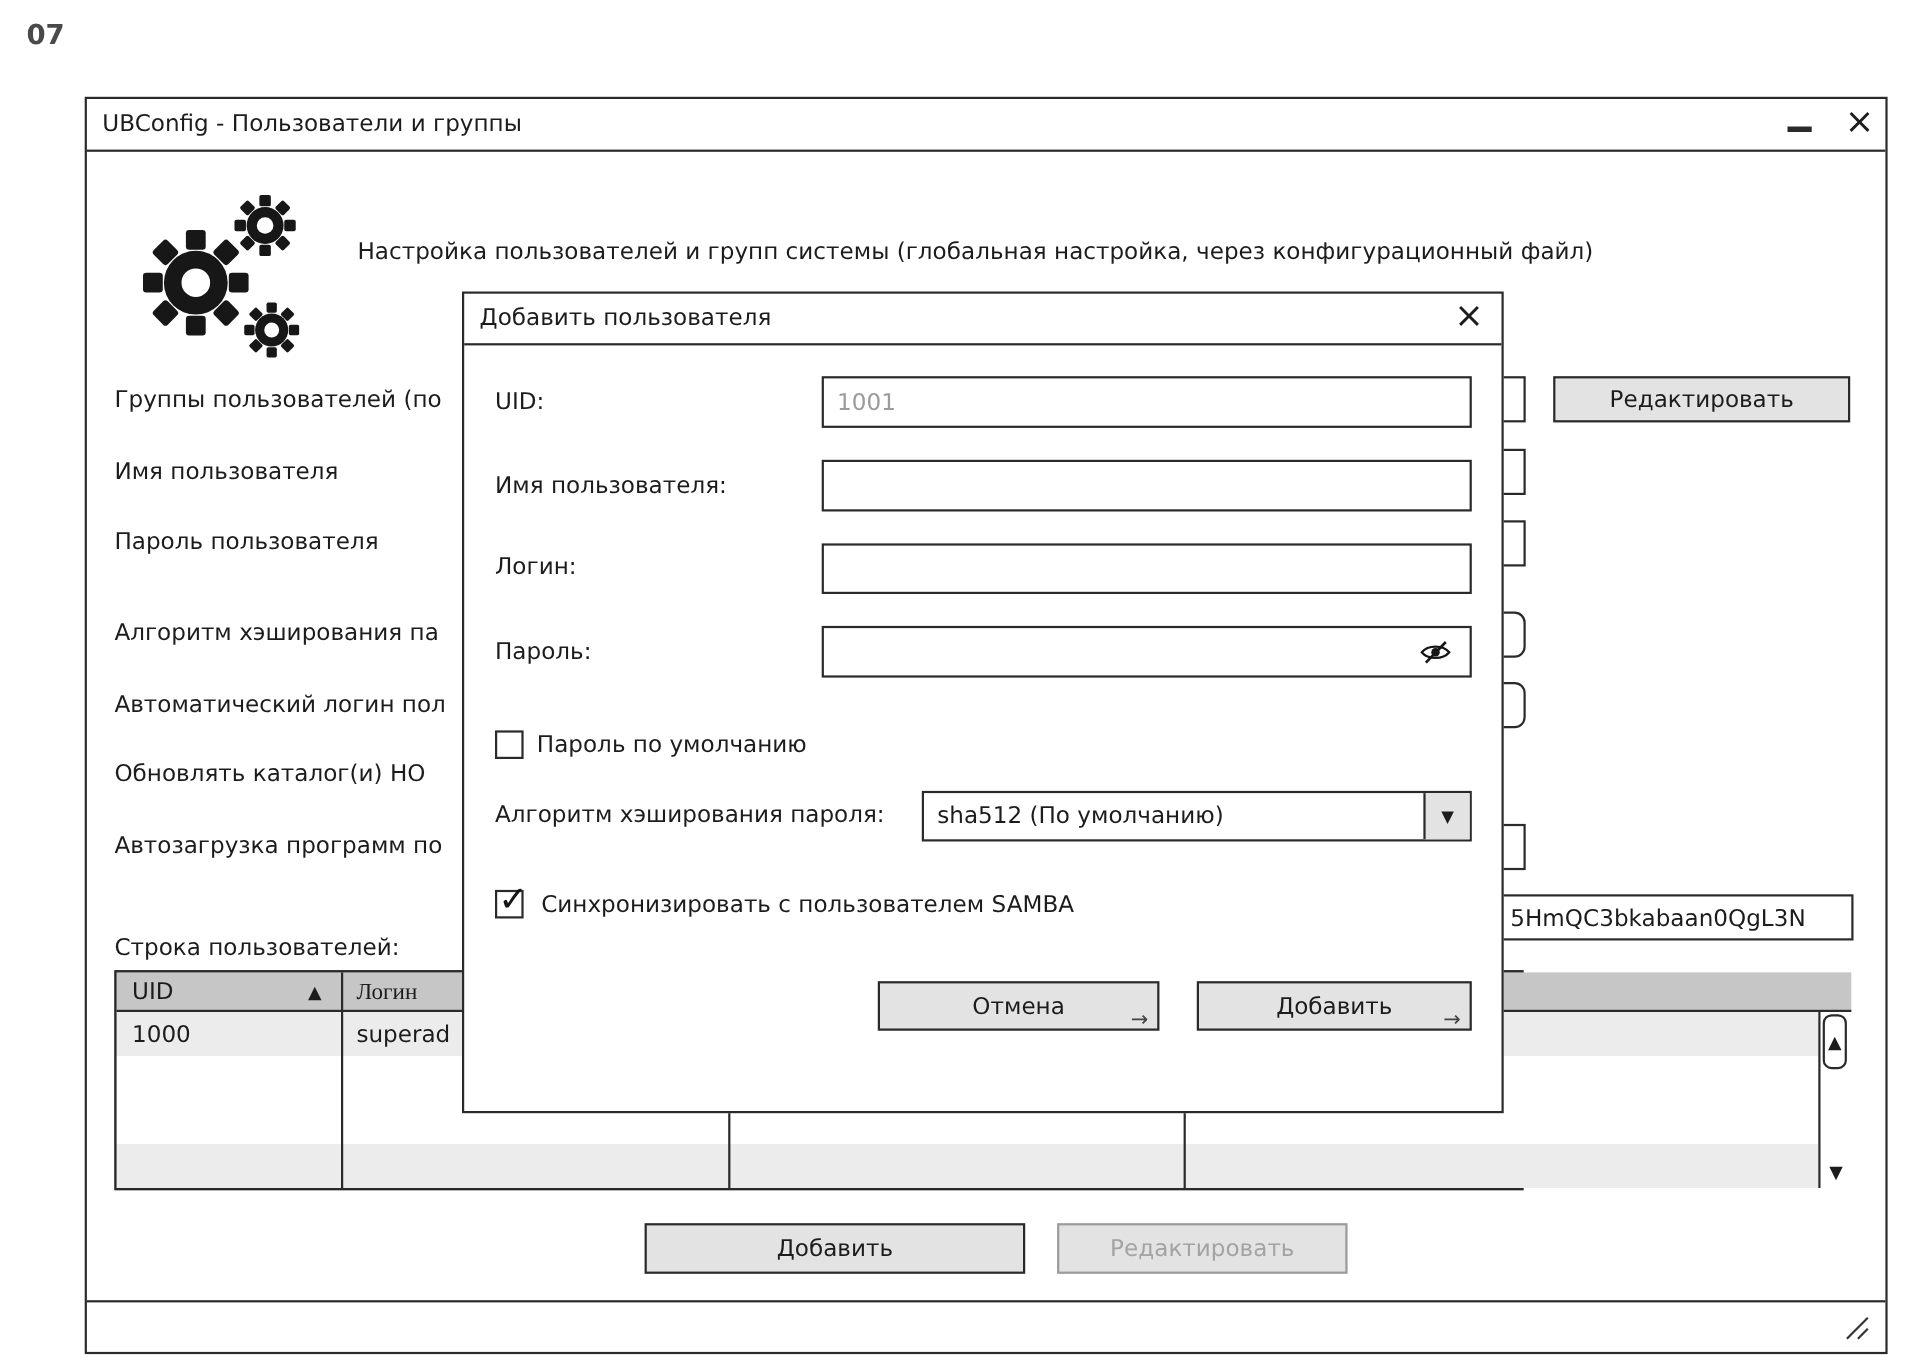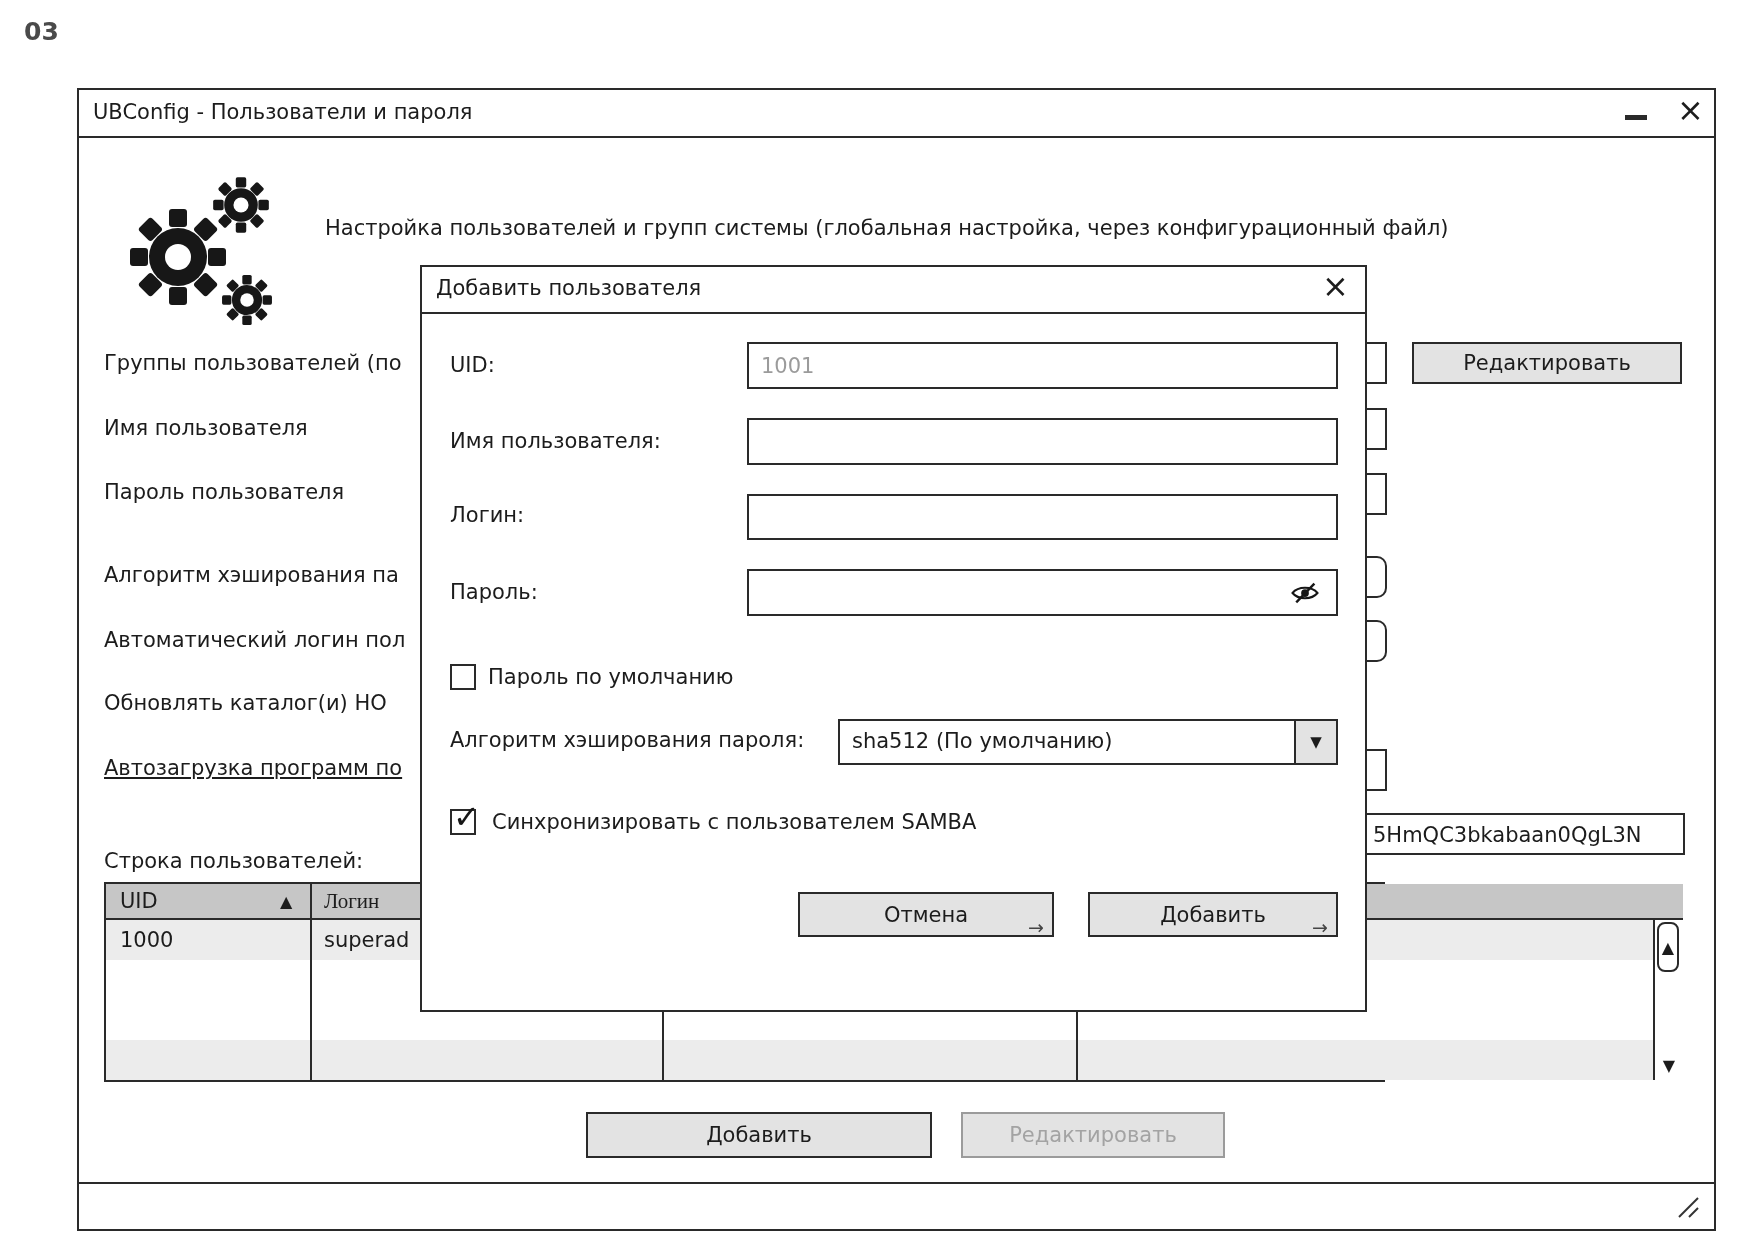--- a/index.html
+++ b/index.html
@@ -15,26 +15,26 @@
   .btn.disabled{color:#a3a3a3;border-color:#9b9b9b;}
   .hline{background:#2a2a2a;height:2px;}
   .vline{background:#2a2a2a;width:2px;}
   .cb{border:2px solid #2a2a2a;background:#fff;box-sizing:border-box;width:26px;height:26px;}
 </style>
 </head>
 <body>
 
 <div id="canvas">
 
-  <div class="abs txt" style="left:24px;top:18px;font-size:25px;font-weight:bold;color:#4a4a4a;">03</div>
+  <div class="abs txt" style="left:24px;top:18px;font-size:25px;font-weight:bold;color:#4a4a4a;">07</div>
 
   <div class="abs win" style="left:77px;top:88px;width:1639px;height:1143px;">
 
     <div class="abs" style="left:0;top:0;width:1635px;height:46px;border-bottom:2px solid #2a2a2a;">
-      <div class="abs txt" style="left:14px;top:11px;">UBConfig - Пользователи и пароля</div>
+      <div class="abs txt" style="left:14px;top:11px;">UBConfig - Пользователи и группы</div>
       <div class="abs" style="left:1546px;top:25px;width:22px;height:5px;background:#2a2a2a;"></div>
       <div class="abs txt" style="left:1598px;top:3px;font-size:32px;">×</div>
     </div>
 
     <svg class="abs" style="left:49px;top:117px;" width="100" height="100" viewBox="-50 -50 100 100">
       <g fill="#171717">
         <g>
           <rect x="-9" y="-48" width="18" height="18" rx="3"></rect>
           <rect x="-9" y="-48" width="18" height="18" rx="3" transform="rotate(45)"></rect>
           <rect x="-9" y="-48" width="18" height="18" rx="3" transform="rotate(90)"></rect>
@@ -82,21 +82,21 @@
     </svg>
 
     <div class="abs txt" style="left:246px;top:127px;">Настройка пользователей и групп системы (глобальная настройка, через конфигурационный файл)</div>
 
     <div class="abs txt" style="left:25px;top:262px;">Группы пользователей (по</div>
     <div class="abs txt" style="left:25px;top:327px;">Имя пользователя</div>
     <div class="abs txt" style="left:25px;top:391px;">Пароль пользователя</div>
     <div class="abs txt" style="left:25px;top:474px;">Алгоритм хэширования па</div>
     <div class="abs txt" style="left:25px;top:539px;">Автоматический логин пол</div>
     <div class="abs txt" style="left:25px;top:602px;">Обновлять каталог(и) HO</div>
-    <div class="abs txt" style="left:25px;top:667px;text-decoration:underline;">Автозагрузка программ по</div>
+    <div class="abs txt" style="left:25px;top:667px;">Автозагрузка программ по</div>
     <div class="abs txt" style="left:25px;top:732px;margin-top:28px;">Строка пользователей:</div>
 
     <div class="abs btn" style="left:1333px;top:252px;width:270px;height:42px;">Редактировать</div>
 
     <div class="abs field" style="left:1280px;top:252px;width:28px;height:42px;"></div>
     <div class="abs field" style="left:1280px;top:318px;width:28px;height:42px;"></div>
     <div class="abs field" style="left:1280px;top:383px;width:28px;height:42px;"></div>
     <div class="abs field" style="left:1280px;top:466px;width:28px;height:42px;border-radius:0 10px 10px 0;"></div>
     <div class="abs field" style="left:1280px;top:530px;width:28px;height:42px;border-radius:0 10px 10px 0;"></div>
     <div class="abs field" style="left:1280px;top:659px;width:28px;height:42px;"></div>

